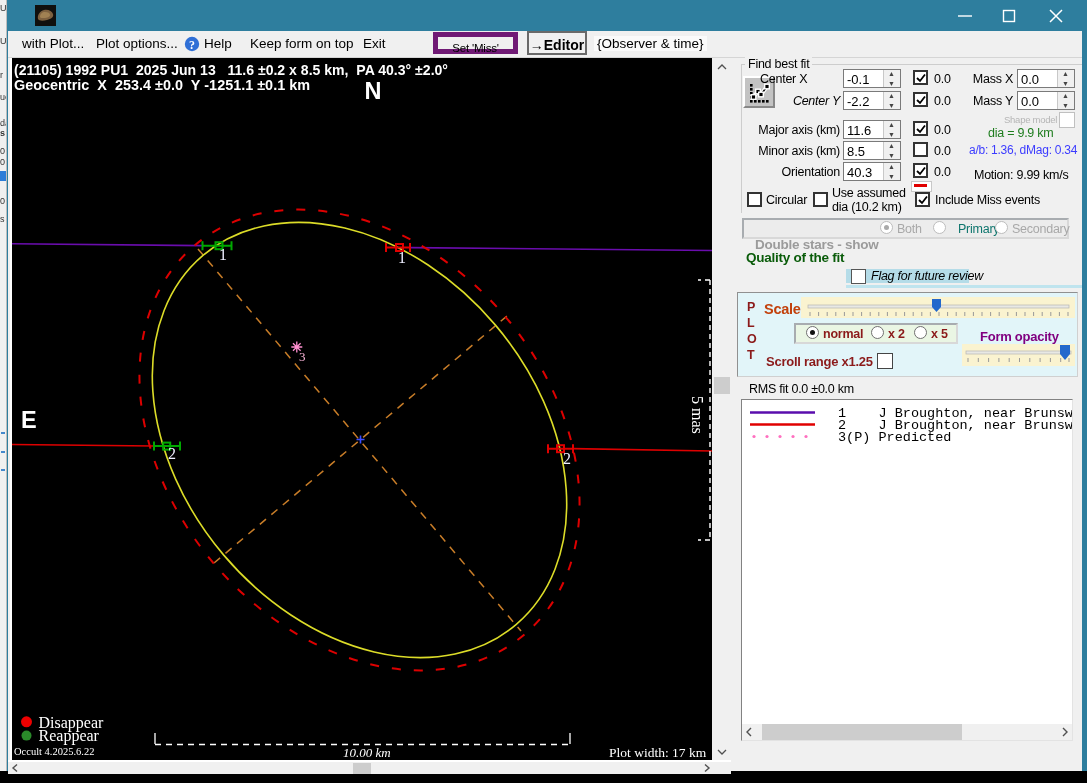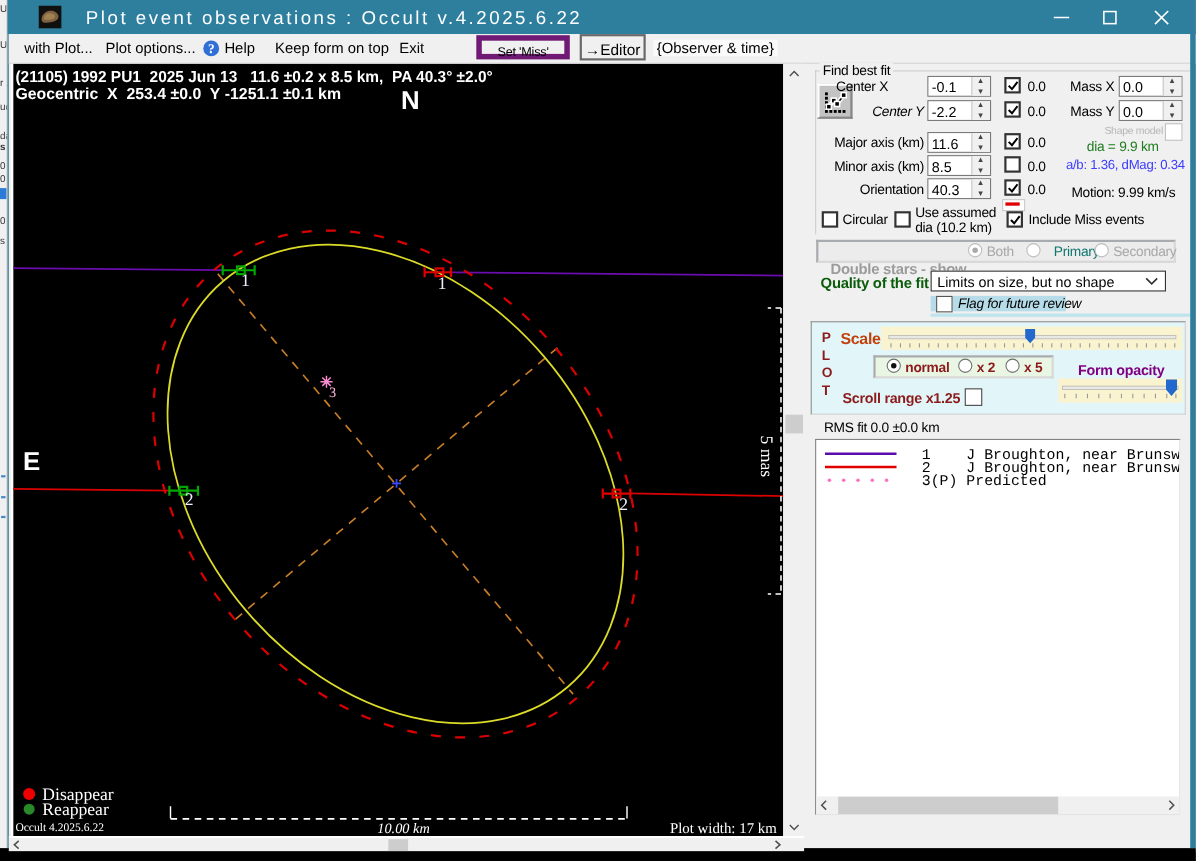--- a/index.html
+++ b/index.html
@@ -45,21 +45,20 @@
   <div class="abs" style="left:1px;top:469px;width:4px;height:2px;background:#4488cc;"></div>
   <div class="abs" style="left:6px;top:0;width:1px;height:771px;background:#bdbdbd;"></div>
   <div class="abs" style="left:7px;top:0;width:2px;height:771px;background:#2e7e9e;"></div>
   <div id="win"></div>
   <div id="titlebar"></div>
   <svg class="abs" style="left:35px;top:5px;" width="21" height="21">
     <rect x="0" y="0" width="21" height="21" fill="#10100e"></rect>
     <path d="M3,14 C2,10 5,6 9,5 C13,4 17,6 18,9 C19,12 16,14 12,15 C8,16 4,16 3,14 Z" fill="#7d6140"></path>
     <path d="M5,12 C5,9 7,7 10,7 C13,7 15,8 15,10 C15,12 12,13 9,13 C7,13 5,13 5,12 Z" fill="#a08153"></path>
   </svg>
-  <div id="title-text">Plot event observations : Occult v.4.2025.6.22</div>
 
   <svg class="abs" style="left:956px;top:10px;" width="18" height="12">
       <line x1="2" y1="6" x2="16" y2="6" stroke="#fff" stroke-width="1.4"></line>
     </svg>
   <svg class="abs" style="left:1002px;top:9px;" width="14" height="14">
       <rect x="1.5" y="1.5" width="11" height="11" fill="none" stroke="#fff" stroke-width="1.4"></rect>
     </svg>
   <svg class="abs" style="left:1048px;top:8px;" width="16" height="16">
       <path d="M2,2 L14,14 M14,2 L2,14" stroke="#fff" stroke-width="1.5"></path>
     </svg>
@@ -69,21 +68,21 @@
   <svg class="abs" style="left:184px;top:36px;" width="16" height="16">
     <circle cx="8" cy="8" r="7.2" fill="#2f6fd6"></circle>
     <text x="8" y="12.5" font-size="12" font-weight="bold" fill="#fff" text-anchor="middle" font-family="Liberation Serif,serif">?</text>
   </svg>
   <div class="mi" style="left:204px;">Help</div>
   <div class="mi" style="left:250px;">Keep form on top</div>
   <div class="mi" style="left:363px;">Exit</div>
   <div class="btn3d" style="left:433px;top:32px;width:85px;height:22px;">
      <span style="font-size:11.5px;line-height:22px;letter-spacing:-0.2px;">Set 'Miss' Times</span></div>
   <div class="btn3d" style="left:527px;top:31px;width:60px;height:24px;border:2px solid #696969;">
-     <span style="font-size:14px;font-weight:normal;line-height:24px;">→Editor</span></div>
+     <span style="font-size:14px;font-weight:bold;line-height:24px;">→Editor</span></div>
   <div class="mi" style="left:594px;background:#fafafa;padding:0 3px;">{Observer &amp; time}</div>
 
   <div class="abs" style="left:10px;top:58px;width:2px;height:704px;background:#fff;"></div>
   <svg id="plot" class="abs" style="left:12px;top:58px;" width="700" height="704" font-family="Liberation Serif,serif">
     <rect x="0" y="0" width="700" height="704" fill="#000"></rect>
 
     <text x="2" y="16.5" font-family="Liberation Sans,sans-serif" font-size="14.5" font-weight="bold" fill="#fff" textLength="434" lengthAdjust="spacingAndGlyphs">(21105) 1992 PU1&nbsp; 2025 Jun 13&nbsp;&nbsp; 11.6 ±0.2 x 8.5 km,&nbsp; PA 40.3° ±2.0°</text>
     <text x="2" y="32" font-family="Liberation Sans,sans-serif" font-size="14.5" font-weight="bold" fill="#fff" textLength="296" lengthAdjust="spacingAndGlyphs">Geocentric&nbsp; X&nbsp; 253.4 ±0.0&nbsp; Y&nbsp;-1251.1 ±0.1 km</text>
     <text x="352.5" y="41" font-family="Liberation Sans,sans-serif" font-size="23.5" font-weight="bold" fill="#fff">N</text>
     <text x="9" y="369.5" font-family="Liberation Sans,sans-serif" font-size="23.5" font-weight="bold" fill="#fff">E</text>
@@ -272,26 +271,20 @@
   <div class="lbl" style="left:755px;top:220px;font-weight:bold;color:#9b9b9b;font-size:13.5px;margin-top:17px;">Double stars - show</div>
   <div class="radio" style="left:880px;top:221px;border-color:#bdbdbd;"></div>
   <div class="abs" style="left:884px;top:225px;width:5px;height:5px;border-radius:50%;background:#aaa;"></div>
   <div class="lbl" style="left:897px;top:222px;color:#a8a8a8;">Both</div>
   <div class="radio" style="left:933px;top:221px;border-color:#bdbdbd;"></div>
   <div class="lbl" style="left:958px;top:222px;color:#0f766e;">Primary</div>
   <div class="radio" style="left:995px;top:221px;border-color:#bdbdbd;"></div>
   <div class="lbl" style="left:1012px;top:222px;color:#a8a8a8;">Secondary</div>
 
   <div class="lbl" style="left:746px;top:250px;font-weight:bold;font-size:13.5px;color:#0a5c0a;">Quality of the fit</div>
-  <div class="abs" style="left:846px;top:246px;width:214px;height:19px;background:#fff;border:1px solid #333;box-sizing:border-box;">
-    <span style="position:absolute;left:5px;top:2px;font-size:13px;">Limits on size, but no shape</span>
-    <svg style="position:absolute;right:6px;top:5px;" width="12" height="8">
-        <path d="M1,1 L6,6 L11,1" stroke="#333" stroke-width="1.5" fill="none"></path>
-      </svg>
-  </div>
   <div class="abs" style="left:846px;top:269px;width:123px;height:14px;background:#b5dce8;"></div>
   <div class="abs" style="left:851px;top:269px;width:13px;height:13px;background:#fff;border:1px solid #555;"></div>
   <div class="lbl" style="left:871px;top:269px;font-style:italic;">Flag for future review</div>
   <div class="abs" style="left:846px;top:285px;width:236px;height:3px;background:#bfe4ee;"></div>
 
   <div class="abs" style="left:737px;top:292px;width:341px;height:85px;background:#e2f5f9;border:1px solid #909090;border-right-color:#d0d0d0;border-bottom-color:#d0d0d0;box-sizing:border-box;"></div>
   <div class="lbl" style="left:747px;top:299px;font-weight:bold;color:#8b1a1a;line-height:16px;">P<br>L<br>O<br>T</div>
   <div class="lbl" style="left:764px;top:301px;font-weight:bold;font-size:14.5px;color:#c2410c;">Scale</div>
   <div class="abs" style="left:801px;top:297px;width:274px;height:21px;background:#faf3d0;"></div>
   <svg class="abs" style="left:801px;top:297px;" width="274" height="21">

